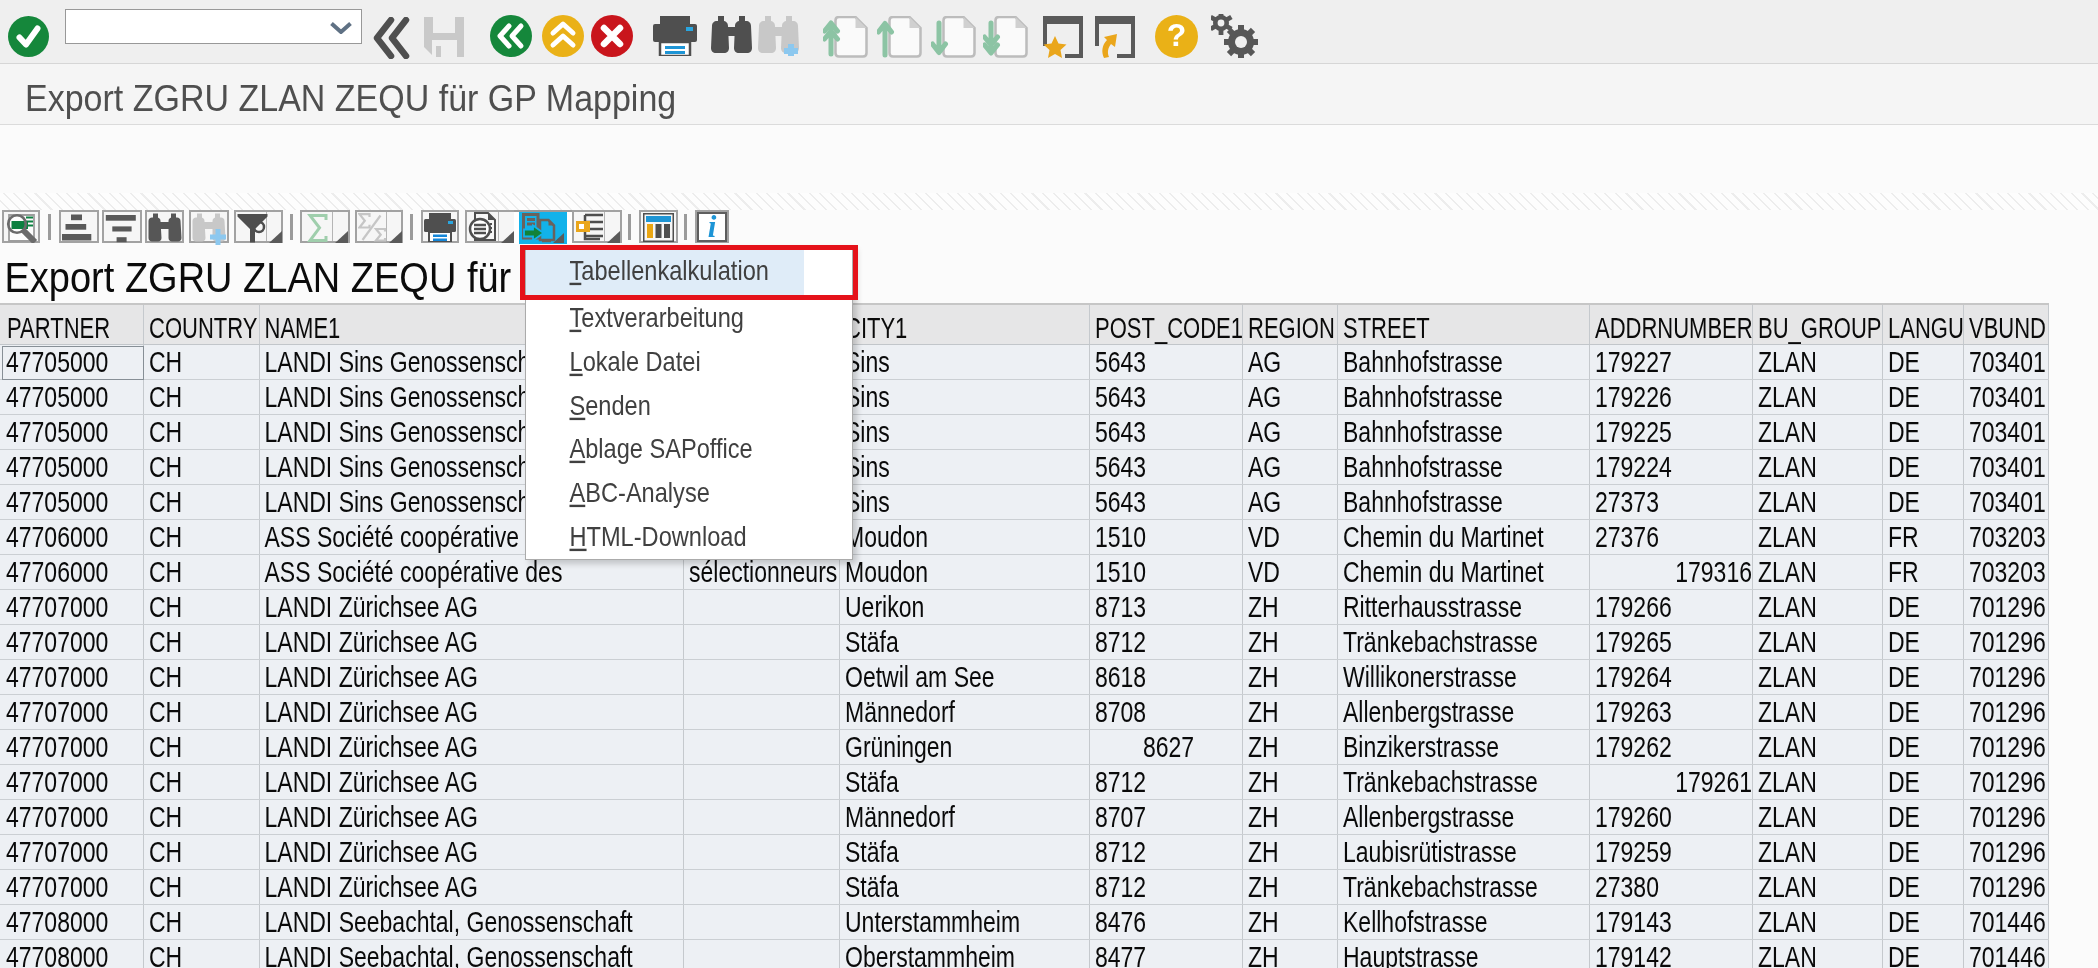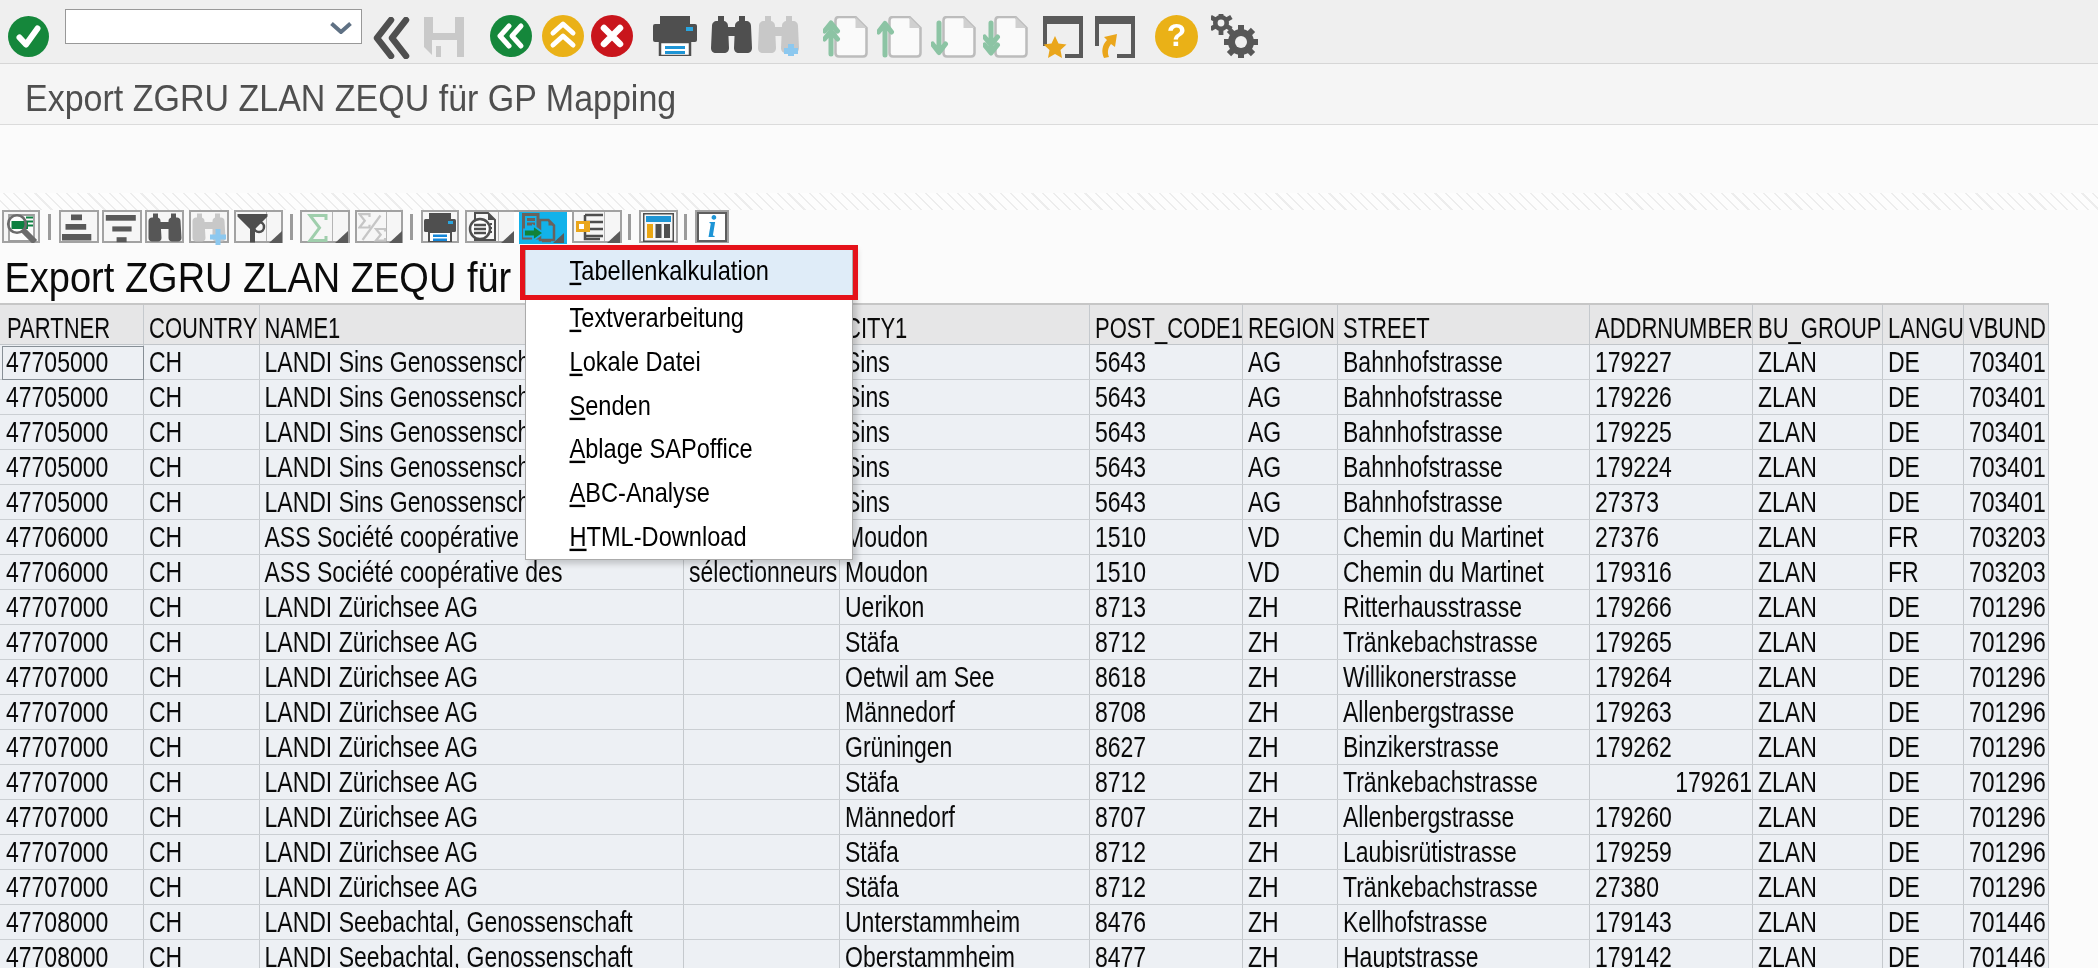--- a/index.html
+++ b/index.html
@@ -12,21 +12,21 @@
 .alvtitle{left:4.5px;top:250px;height:55px;line-height:55px;font-size:38px;color:#0b0b0b;white-space:nowrap;}
 .btn{position:absolute;top:210px;height:33px;background:#f6f6f6;border:2px solid #a2a2a2;box-sizing:border-box;}
 .sep{position:absolute;top:214px;height:26px;width:3px;background:#9b9b9b;}
 .hcell{position:absolute;top:305px;height:39.5px;background:#e6e6e7;box-sizing:border-box;
  border-right:1px solid #c5c9cd;font-size:22px;color:#0a0a0a;line-height:48px;white-space:nowrap;overflow:hidden;padding-left:5px;}
 .cell{position:absolute;height:34px;background:#edf0f4;box-sizing:border-box;
  border-right:1px solid #c5c9cd;font-size:23px;color:#0a0a0a;line-height:34px;white-space:nowrap;overflow:hidden;padding-left:5px;padding-top:0.5px;}
 .sy{display:inline-block;transform:scaleY(1.25);transform-origin:50% 50%;}
 .menu{left:524.5px;top:245px;width:328px;height:315px;background:#ffffff;border:1px solid #ababab;
  box-shadow:4px 4px 6px rgba(0,0,0,0.18);box-sizing:border-box;}
-.mitem{position:absolute;left:525.5px;width:326px;font-size:23.6px;color:#000000;
+.mitem{position:absolute;left:525.5px;width:278px;font-size:23.6px;color:#404040;
  padding-left:44px;box-sizing:border-box;white-space:nowrap;}
 .redbox{left:520px;top:244.7px;width:338px;height:55px;border:5px solid #e5121a;box-sizing:border-box;z-index:30;}
 .focuscell{left:1.5px;top:346px;width:140px;height:31.5px;border:1.5px solid #878f96;z-index:5;}
 u{text-decoration-thickness:2px;text-underline-offset:2px;}
 </style></head><body>
 
 <div class="abs topbar"></div>
 <div class="abs titlebar"></div>
 <div class="abs titletxt"><span class="sy" style="transform:scaleY(1.10)">Export ZGRU ZLAN ZEQU für GP Mapping</span></div>
 <div class="abs hatch"></div>
@@ -372,21 +372,21 @@
 <div class="cell" style="left:1964px;top:519.5px;width:85px;height:34.0px;padding-left:5px;"><span class="sy">703203</span></div>
 <div class="abs" style="left:0;top:553.5px;width:2049px;height:1px;background:#cbcfd3;"></div>
 <div class="cell" style="left:0px;top:554.5px;width:144px;height:34.0px;padding-left:6px;"><span class="sy">47706000</span></div>
 <div class="cell" style="left:144px;top:554.5px;width:115.5px;height:34.0px;padding-left:5px;"><span class="sy">CH</span></div>
 <div class="cell" style="left:259.5px;top:554.5px;width:424.5px;height:34.0px;padding-left:5px;"><span class="sy">ASS Société coopérative des</span></div>
 <div class="cell" style="left:684px;top:554.5px;width:156px;height:34.0px;padding-left:5px;"><span class="sy">sélectionneurs</span></div>
 <div class="cell" style="left:840px;top:554.5px;width:250px;height:34.0px;padding-left:5px;"><span class="sy">Moudon</span></div>
 <div class="cell" style="left:1090px;top:554.5px;width:153px;height:34.0px;padding-left:5px;"><span class="sy">1510</span></div>
 <div class="cell" style="left:1243px;top:554.5px;width:95px;height:34.0px;padding-left:5px;"><span class="sy">VD</span></div>
 <div class="cell" style="left:1338px;top:554.5px;width:252px;height:34.0px;padding-left:5px;"><span class="sy">Chemin du Martinet</span></div>
-<div class="cell" style="left:1590px;top:554.5px;width:163px;height:34.0px;padding-left:5px;"><span class="sy">179316</span></div>
+<div class="cell" style="left:1590px;top:554.5px;width:163px;height:34.0px;padding-left:5px;text-align:right;"><span class="sy">179316</span></div>
 <div class="cell" style="left:1753px;top:554.5px;width:130px;height:34.0px;padding-left:5px;"><span class="sy">ZLAN</span></div>
 <div class="cell" style="left:1883px;top:554.5px;width:81px;height:34.0px;padding-left:5px;"><span class="sy">FR</span></div>
 <div class="cell" style="left:1964px;top:554.5px;width:85px;height:34.0px;padding-left:5px;"><span class="sy">703203</span></div>
 <div class="abs" style="left:0;top:588.5px;width:2049px;height:1px;background:#cbcfd3;"></div>
 <div class="cell" style="left:0px;top:589.5px;width:144px;height:34.0px;padding-left:6px;"><span class="sy">47707000</span></div>
 <div class="cell" style="left:144px;top:589.5px;width:115.5px;height:34.0px;padding-left:5px;"><span class="sy">CH</span></div>
 <div class="cell" style="left:259.5px;top:589.5px;width:424.5px;height:34.0px;padding-left:5px;"><span class="sy">LANDI Zürichsee AG</span></div>
 <div class="cell" style="left:684px;top:589.5px;width:156px;height:34.0px;padding-left:5px;"><span class="sy"></span></div>
 <div class="cell" style="left:840px;top:589.5px;width:250px;height:34.0px;padding-left:5px;"><span class="sy">Uerikon</span></div>
 <div class="cell" style="left:1090px;top:589.5px;width:153px;height:34.0px;padding-left:5px;"><span class="sy">8713</span></div>
@@ -434,21 +434,21 @@
 <div class="cell" style="left:1590px;top:694.5px;width:163px;height:34.0px;padding-left:5px;"><span class="sy">179263</span></div>
 <div class="cell" style="left:1753px;top:694.5px;width:130px;height:34.0px;padding-left:5px;"><span class="sy">ZLAN</span></div>
 <div class="cell" style="left:1883px;top:694.5px;width:81px;height:34.0px;padding-left:5px;"><span class="sy">DE</span></div>
 <div class="cell" style="left:1964px;top:694.5px;width:85px;height:34.0px;padding-left:5px;"><span class="sy">701296</span></div>
 <div class="abs" style="left:0;top:728.5px;width:2049px;height:1px;background:#cbcfd3;"></div>
 <div class="cell" style="left:0px;top:729.5px;width:144px;height:34.0px;padding-left:6px;"><span class="sy">47707000</span></div>
 <div class="cell" style="left:144px;top:729.5px;width:115.5px;height:34.0px;padding-left:5px;"><span class="sy">CH</span></div>
 <div class="cell" style="left:259.5px;top:729.5px;width:424.5px;height:34.0px;padding-left:5px;"><span class="sy">LANDI Zürichsee AG</span></div>
 <div class="cell" style="left:684px;top:729.5px;width:156px;height:34.0px;padding-left:5px;"><span class="sy"></span></div>
 <div class="cell" style="left:840px;top:729.5px;width:250px;height:34.0px;padding-left:5px;"><span class="sy">Grüningen</span></div>
-<div class="cell" style="left:1090px;top:729.5px;width:153px;height:34.0px;padding-left:5px;"><span class="sy">8627</span></div>
+<div class="cell" style="left:1090px;top:729.5px;width:153px;height:34.0px;padding-left:5px;text-align:center;"><span class="sy">8627</span></div>
 <div class="cell" style="left:1243px;top:729.5px;width:95px;height:34.0px;padding-left:5px;"><span class="sy">ZH</span></div>
 <div class="cell" style="left:1338px;top:729.5px;width:252px;height:34.0px;padding-left:5px;"><span class="sy">Binzikerstrasse</span></div>
 <div class="cell" style="left:1590px;top:729.5px;width:163px;height:34.0px;padding-left:5px;"><span class="sy">179262</span></div>
 <div class="cell" style="left:1753px;top:729.5px;width:130px;height:34.0px;padding-left:5px;"><span class="sy">ZLAN</span></div>
 <div class="cell" style="left:1883px;top:729.5px;width:81px;height:34.0px;padding-left:5px;"><span class="sy">DE</span></div>
 <div class="cell" style="left:1964px;top:729.5px;width:85px;height:34.0px;padding-left:5px;"><span class="sy">701296</span></div>
 <div class="abs" style="left:0;top:763.5px;width:2049px;height:1px;background:#cbcfd3;"></div>
 <div class="cell" style="left:0px;top:764.5px;width:144px;height:34.0px;padding-left:6px;"><span class="sy">47707000</span></div>
 <div class="cell" style="left:144px;top:764.5px;width:115.5px;height:34.0px;padding-left:5px;"><span class="sy">CH</span></div>
 <div class="cell" style="left:259.5px;top:764.5px;width:424.5px;height:34.0px;padding-left:5px;"><span class="sy">LANDI Zürichsee AG</span></div>

